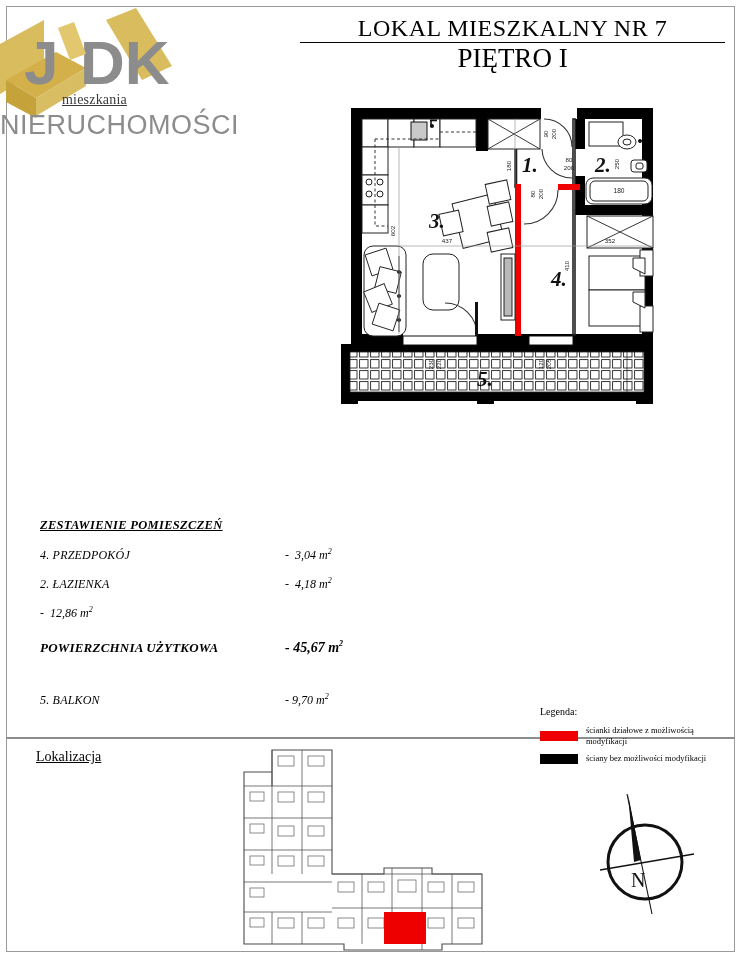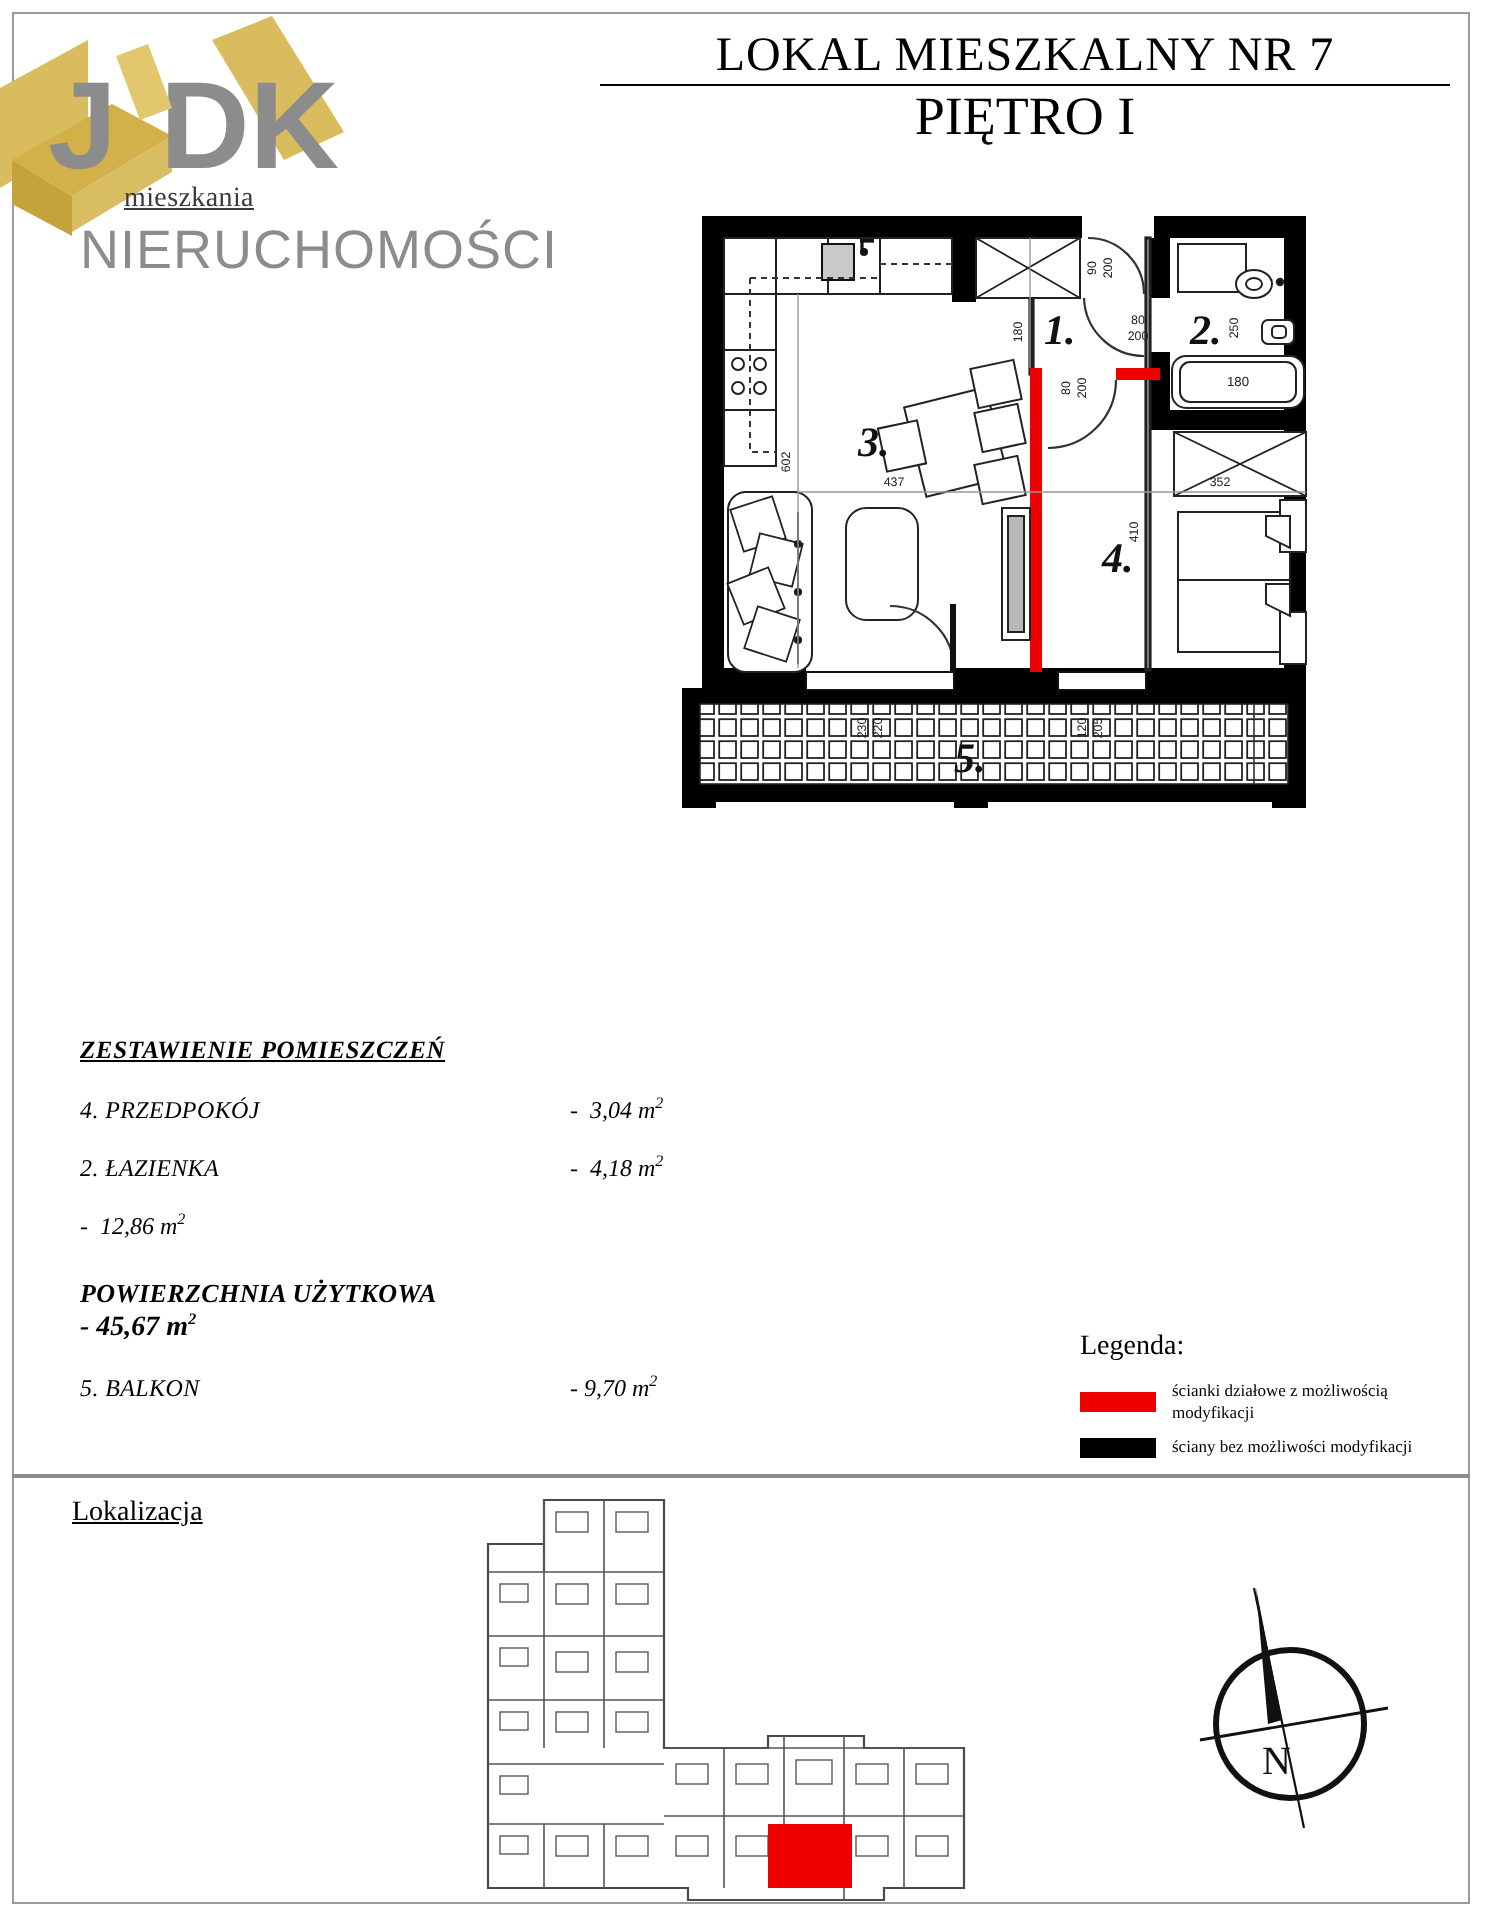--- a/index.html
+++ b/index.html
@@ -10,48 +10,48 @@
   .divider{position:absolute;left:6px;top:737px;width:729px;height:0;
        border-top:2px solid #8d8d8d;}
 
   
   .logo{position:absolute;left:0px;top:6px;width:270px;height:130px;}
   .logo svg{display:block;}
   .logo-mieszkania{position:absolute;left:62px;top:86px;font-size:14px;
       font-family:"Liberation Serif",serif;color:#3a3a3a;
       text-decoration:underline;letter-spacing:.2px;}
   .logo-nieruch{position:absolute;left:0px;top:104px;font-size:27px;
-      font-family:"Liberation Sans",sans-serif;color:#8c8c8c;letter-spacing:.5px;padding-left:40px;}
+      font-family:"Liberation Sans",sans-serif;color:#8c8c8c;letter-spacing:.5px;}
 
   
   .title-wrap{position:absolute;left:300px;top:16px;width:425px;text-align:center;}
   .title-l1{font-size:24px;font-family:"Liberation Serif",serif;
       letter-spacing:.5px;line-height:1.05;}
   .title-rule{height:0;border-top:1.5px solid #000;margin:1px auto 1px auto;width:100%;}
   .title-l2{font-size:27px;font-family:"Liberation Serif",serif;line-height:1.05;}
 
   
   .plan{position:absolute;left:337px;top:106px;width:326px;height:308px;}
   .plan svg{display:block;}
 
   
   .schedule{position:absolute;left:40px;top:518px;width:360px;}
   .sched-title{font-style:italic;font-weight:bold;font-size:12.5px;
       text-decoration:underline;letter-spacing:.3px;margin-bottom:14px;}
   .sched-row{display:flex;align-items:baseline;margin-bottom:13px;font-style:italic;font-size:12px;}
   .sched-row .nm{width:245px;letter-spacing:.2px;}
   .sched-row .ar{white-space:nowrap;}
-  .sched-row.total{font-weight:bold;font-size:13px;margin-top:18px;margin-bottom:13px;flex-direction:column;}
+  .sched-row.total{font-weight:bold;font-size:13px;margin-top:18px;margin-bottom:36px;}
   .sched-row.total .ar{font-size:14px;}
   .sup{font-size:8px;vertical-align:super;}
 
   
   .legend{position:absolute;left:540px;top:666px;width:195px;font-size:8.5px;
       font-family:"Liberation Serif",serif;}
-  .legend-title{margin-bottom:8px;font-size:14px;}
+  .legend-title{margin-bottom:8px;font-size:10px;margin-top:40px;}
   .legend-row{display:flex;align-items:center;margin-bottom:7px;}
   .swatch{width:38px;height:10px;flex:0 0 38px;margin-right:8px;margin-top:1px;}
   .legend-txt{line-height:1.25;}
 
   
   .loc-title{position:absolute;left:36px;top:749px;font-size:14px;
       text-decoration:underline;font-family:"Liberation Serif",serif;}
   .locplan{position:absolute;left:232px;top:742px;width:262px;height:214px;}
   .compass{position:absolute;left:582px;top:792px;width:126px;height:126px;}
 </style>

